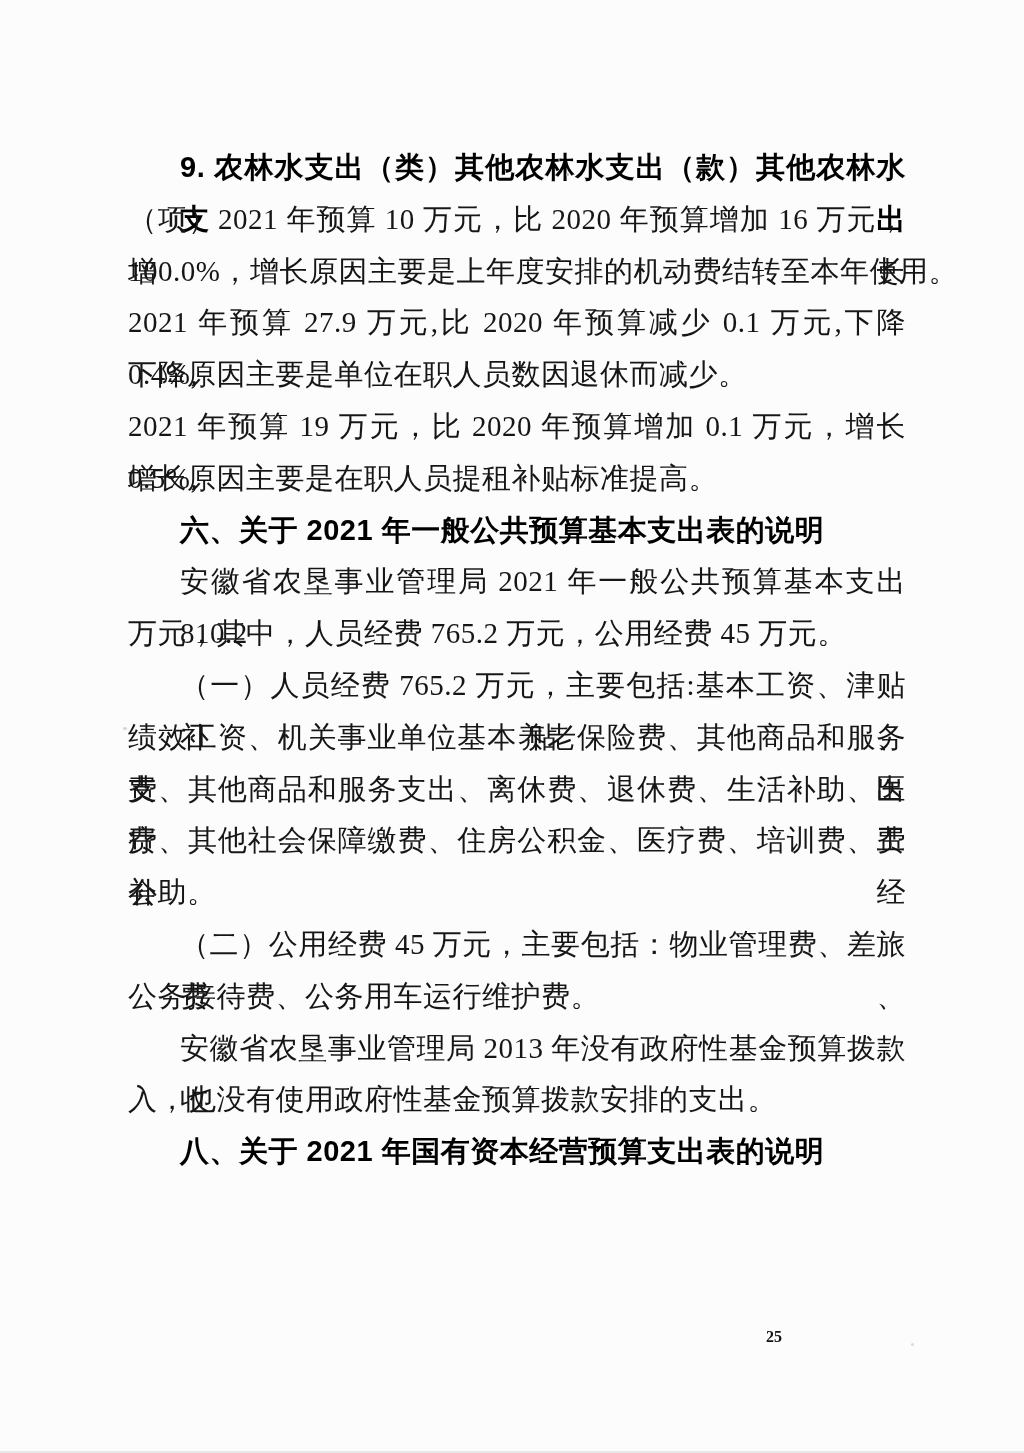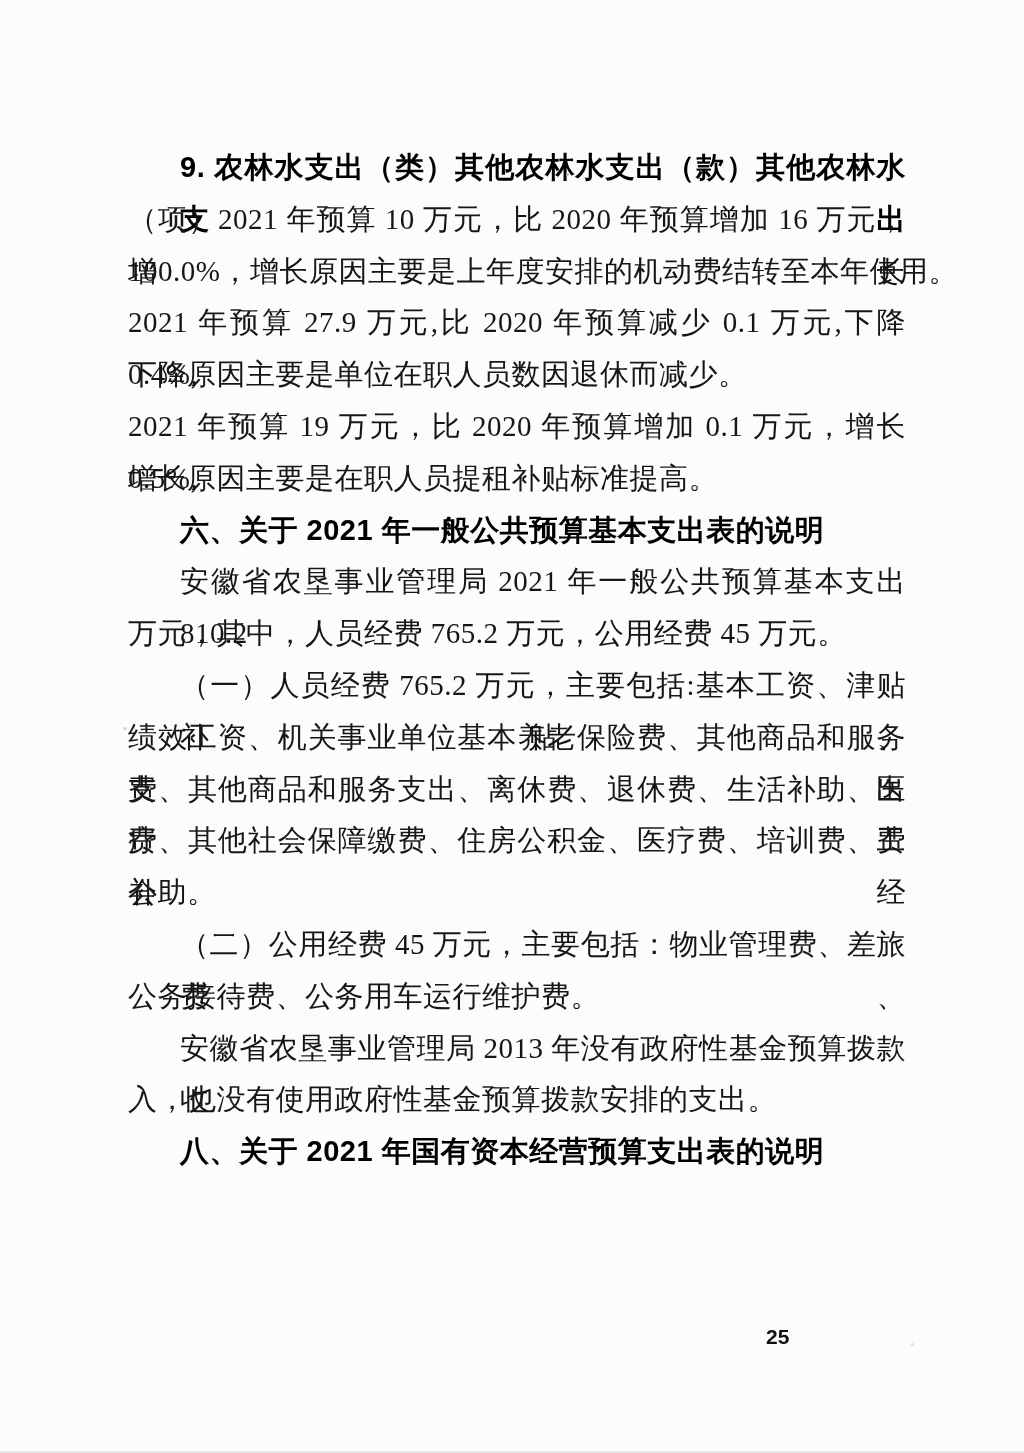--- a/index.html
+++ b/index.html
@@ -38,24 +38,24 @@
   .line.i { padding-left:52px; }
   
   .line.b {
     font-family:"Liberation Sans","DejaVu Sans",sans-serif;
     font-weight:700;
     color:#000;
   }
   .pagenum {
     position:absolute;
     left:766px; top:1322px;
-    font-size:21px;
+    font-size:16px;
     line-height:30px;
     font-weight:700;
-    font-family:Liberation Sans, sans-serif;
+    font-family:Liberation Serif, serif;
     color:#111;
   }
   
   .speck { position:absolute; background:#b9b9b9; border-radius:50%; }
   .s1 { left:566px; top:173px;  width:3px; height:3px; }
   .s2 { left:123px; top:727px;  width:4px; height:3px; opacity:.6; }
   .s3 { left:911px; top:1343px; width:3px; height:3px; opacity:.5; }
 </style>
 </head>
 <body>

